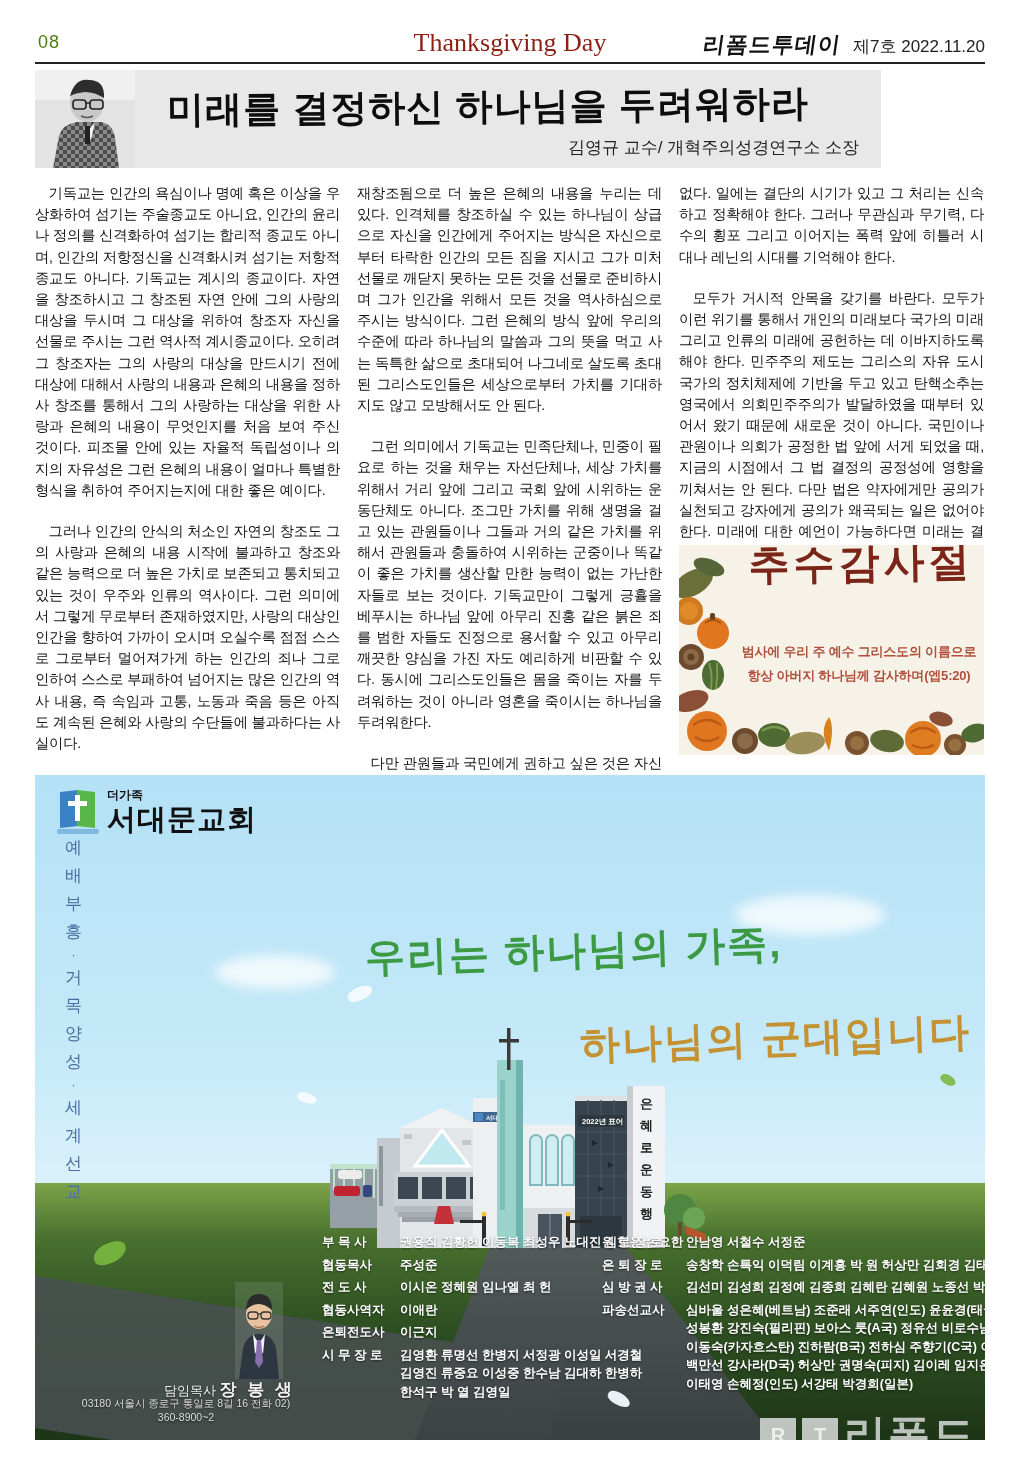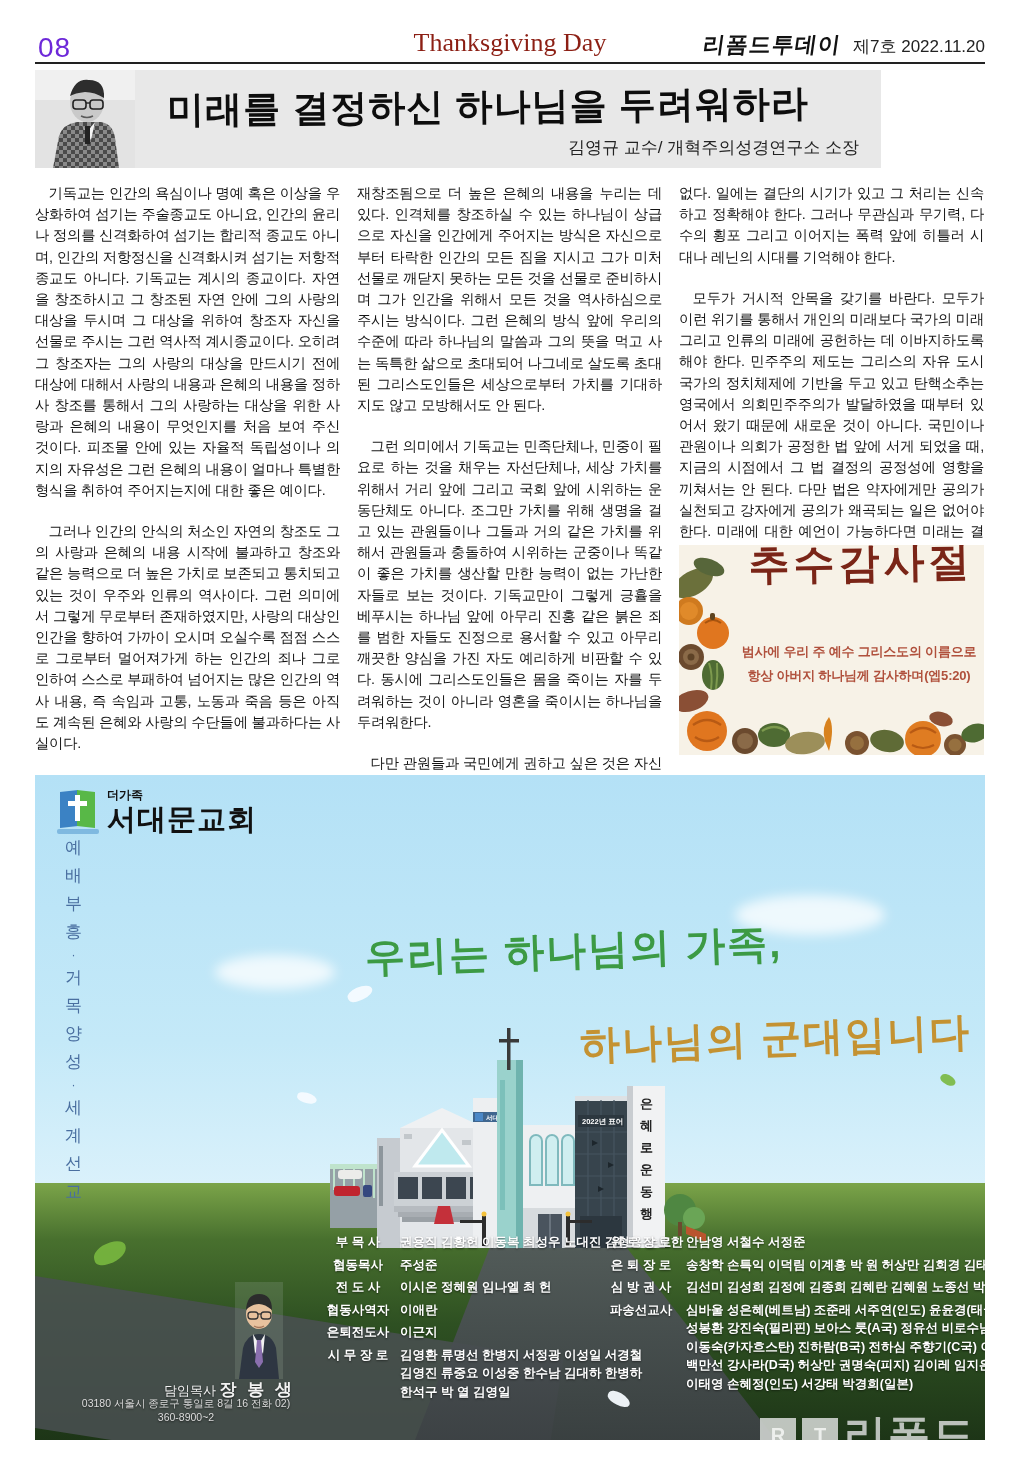--- a/index.html
+++ b/index.html
@@ -1,21 +1,21 @@
 <!DOCTYPE html>
 <html><head>
 <meta charset="utf-8">
 <style>
   html,body{margin:0;padding:0;background:#ffffff;}
   .page{position:relative;width:1020px;height:1474px;background:#fff;overflow:hidden;
         font-family:"Liberation Sans","DejaVu Sans",sans-serif;color:#1a1a1a;}
 
   
   .header-row{position:absolute;left:35px;top:26px;width:950px;height:34px;}
-  .page-num{position:absolute;left:3px;top:6px;font-size:28px;color:#6d28d9;letter-spacing:1px;text-align:right;}
+  .page-num{position:absolute;left:3px;top:6px;font-size:18px;color:#4d7c0f;letter-spacing:1px;text-align:right;}
   .section-title{position:absolute;left:0;right:0;top:2px;text-align:center;
       font-family:"Liberation Serif","DejaVu Serif",serif;font-size:26px;color:#8c1f14;}
   .masthead-wrap{position:absolute;right:0;top:4px;white-space:nowrap;}
   .masthead{font-size:22px;font-weight:900;color:#111;transform:skewX(-8deg);display:inline-block;letter-spacing:1px;}
   .issue-date{font-size:17px;color:#222;margin-left:8px;}
   .header-line{position:absolute;left:35px;top:62px;width:950px;border-top:2px solid #222;}
 
   
   .title-banner{position:absolute;left:35px;top:70px;width:846px;height:98px;background:#e8e8e8;display:flex;}
   .author-photo{width:100px;height:98px;flex:0 0 100px;overflow:hidden;}
@@ -80,21 +80,21 @@
   .pastor-caption{position:absolute;left:60px;top:603px;width:200px;text-align:right;color:#f2f2f2;
       font-size:13px;text-shadow:0 1px 2px rgba(0,0,0,.6);}
   .pastor-caption .pname{font-size:17px;font-weight:700;letter-spacing:3px;}
   .ad-address{position:absolute;left:40px;top:622px;width:222px;text-align:center;color:#dcdcdc;
       font-size:10.5px;text-shadow:0 1px 2px rgba(0,0,0,.6);}
 
   .staff-col{position:absolute;top:458px;color:#fff;font-size:12.5px;font-weight:700;
       text-shadow:0 1px 2px rgba(0,0,0,.55);white-space:nowrap;}
   .staff-left{left:287px;width:280px;}
   .staff-right{left:567px;width:383px;}
-  .staff-group{margin-bottom:4px;text-align:center;}
+  .staff-group{margin-bottom:4px;}
   .staff-row{display:flex;line-height:18.5px;}
   .staff-role{min-width:72px;letter-spacing:0px;}
   .staff-right .staff-role{min-width:78px;}
   .staff-names{margin-left:6px;}
 
   .watermark{position:absolute;left:725px;top:632px;display:flex;align-items:center;opacity:.92;}
   .wm-sq{width:36px;height:34px;background:#ccd0cc;color:#fff;font-weight:900;font-size:20px;
       display:flex;align-items:center;justify-content:center;margin-right:6px;}
   .wm-text{font-size:42px;font-weight:900;color:#c9cdc9;letter-spacing:2px;white-space:nowrap;}
 </style>

